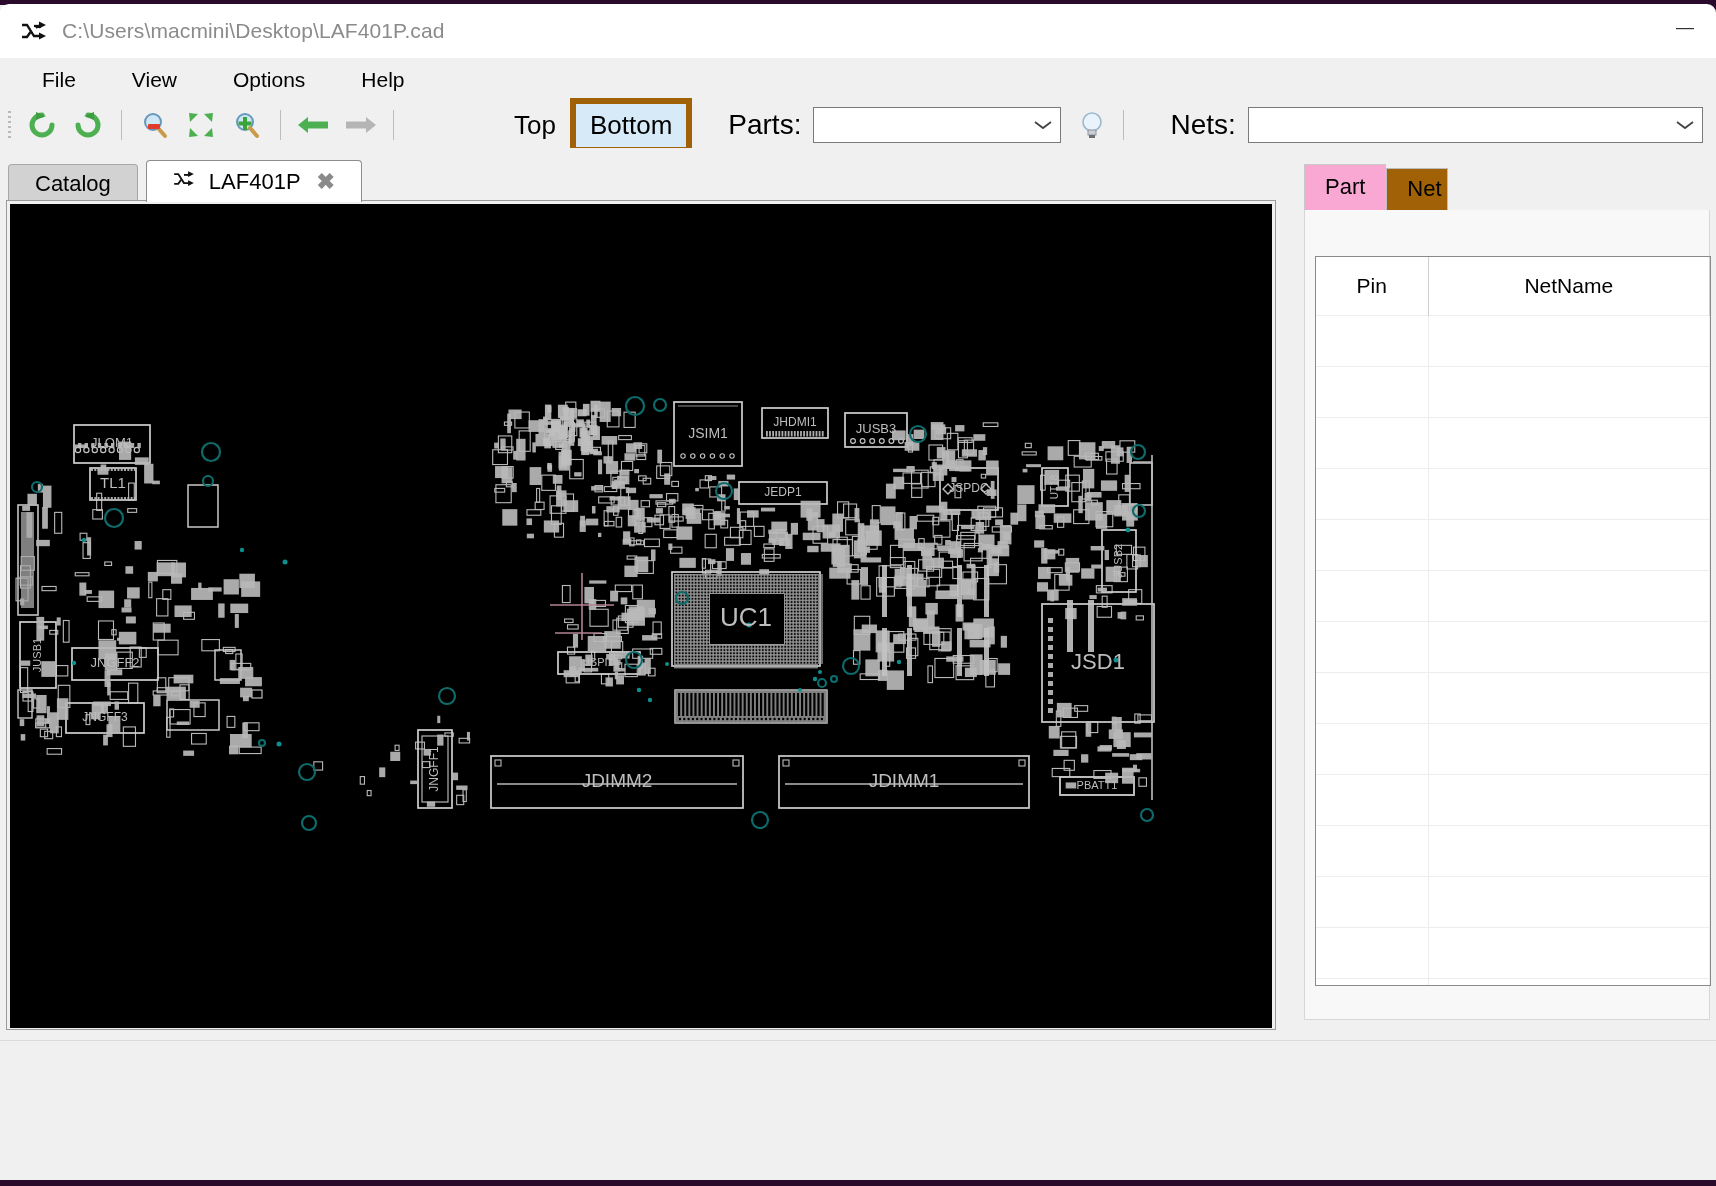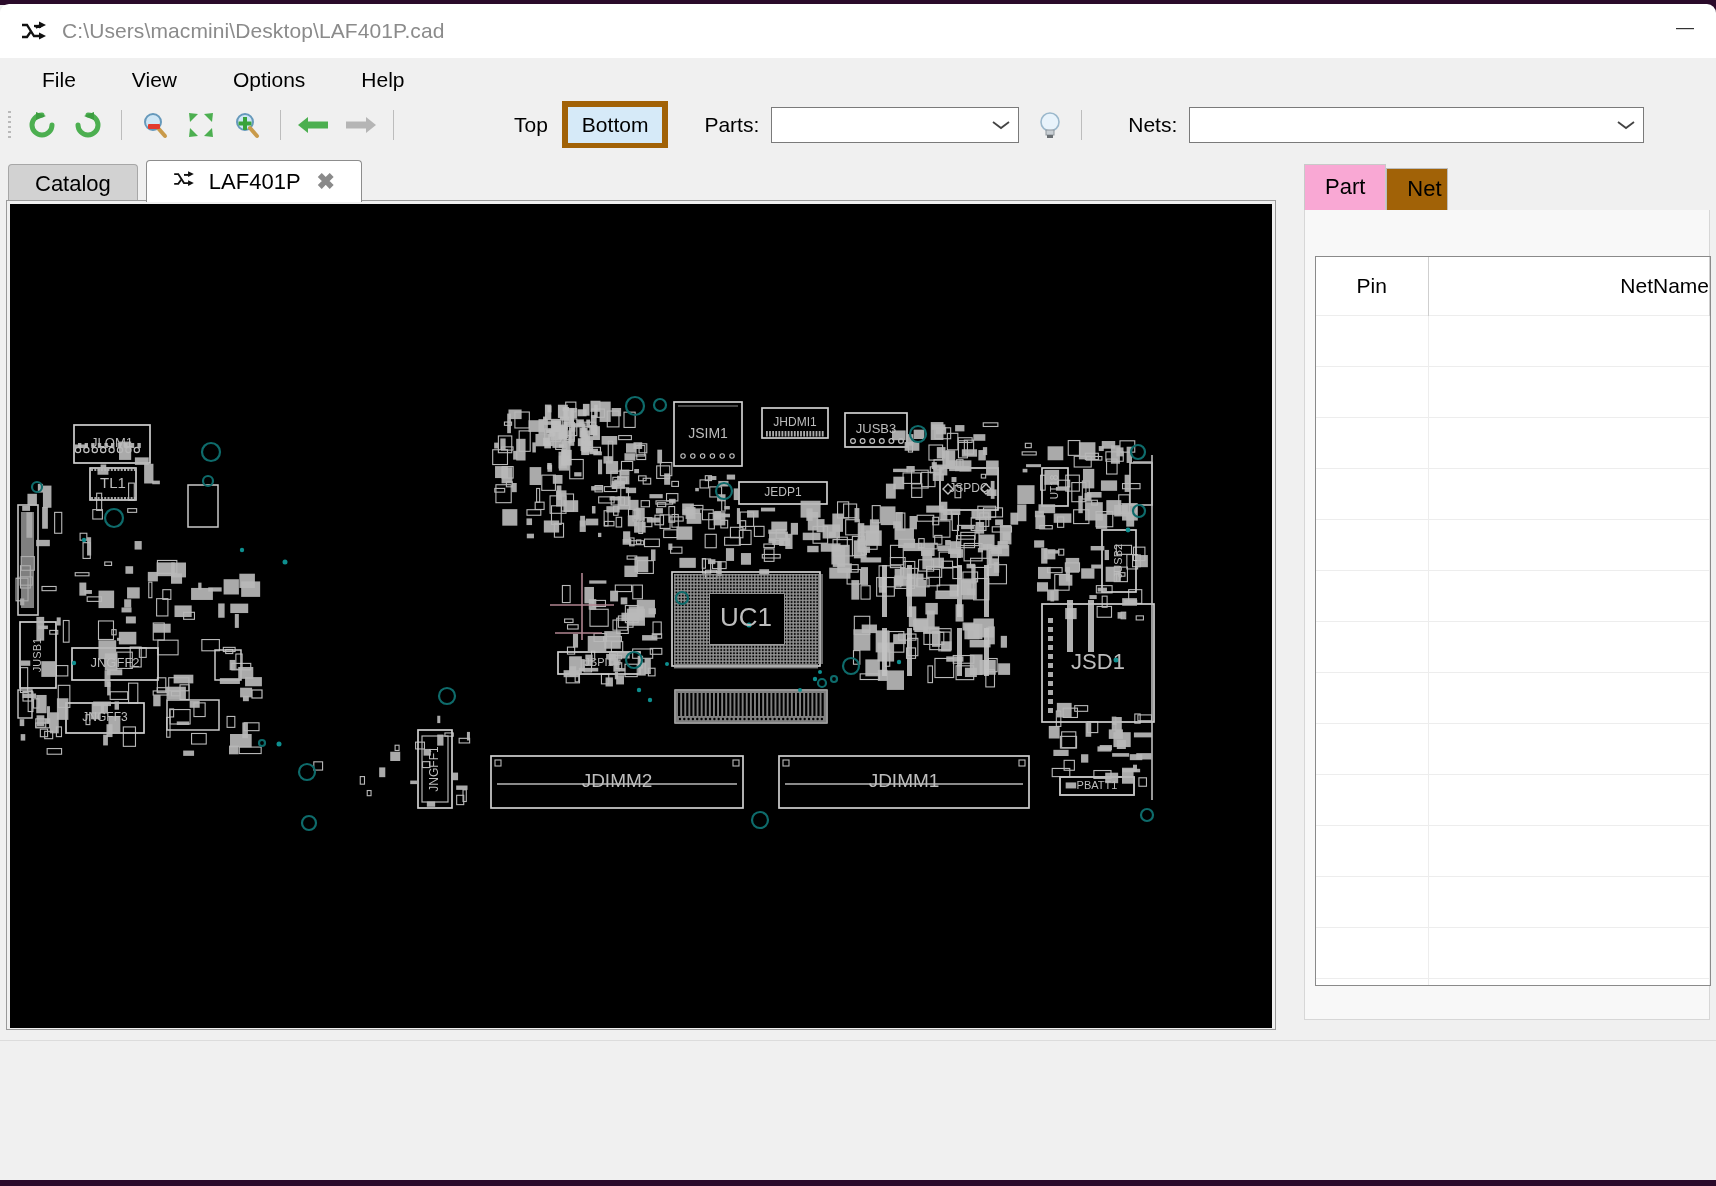--- a/index.html
+++ b/index.html
@@ -100,30 +100,30 @@
   .tb-sep {
     width: 1px; height: 30px;
     background: #bdbdbd;
     margin: 0 10px;
   }
   .topbottom {
     display: flex; align-items: center;
     margin-left: 96px;
   }
   .tb-side {
-    font-size: 21px;
+    font-size: 26px;
     padding: 6px 14px;
     color: #000;
   }
   .tb-side.active {
     background: #d6eaf8;
     border: 6px solid #a16207;
   }
   .lbl {
-    font-size: 21px; color: #000;
+    font-size: 28px; color: #000;
     margin-left: 36px; margin-right: 12px;
     white-space: nowrap;
   }
   .combo {
     height: 36px;
     background: #fff;
     border: 1px solid #7a7a7a;
     display: flex; align-items: center;
     position: relative;
   }
@@ -254,21 +254,21 @@
   }
   table.grid th {
     font-size: 21px; font-weight: normal;
     color: #000;
     height: 58px;
     text-align: center;
     border-right: 1px solid #cfcfcf;
     background: #fff;
     padding: 0;
   }
-  table.grid th.nn { text-align: right; }
+  table.grid th.nn { text-align: center; }
   table.grid td {
     height: 51px;
     border-top: 1px solid #ededed;
     border-right: 1px solid #ededed;
     background: #fff;
     padding: 0;
   }
   .col-pin { width: 112px; }
 
   

